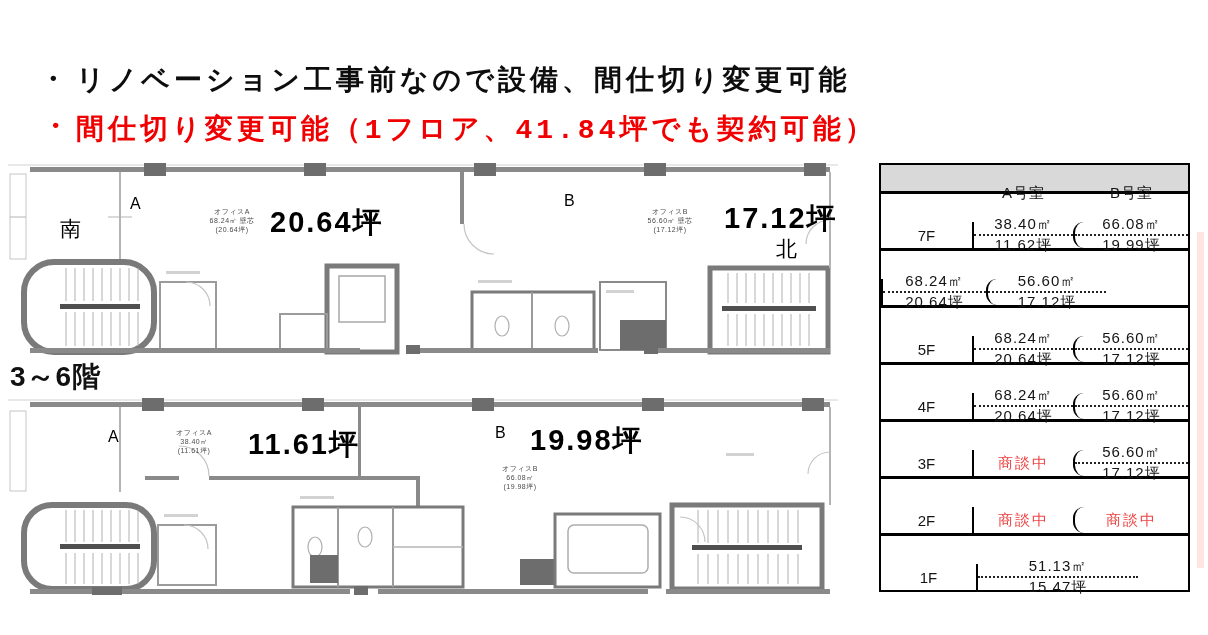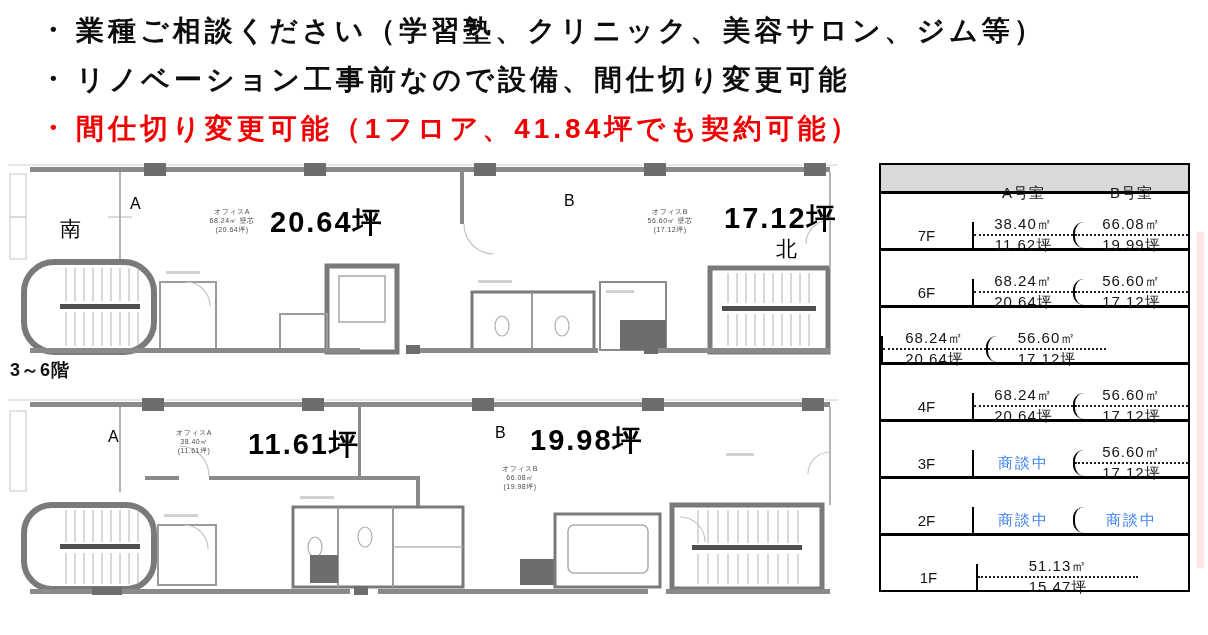--- a/index.html
+++ b/index.html
@@ -3,25 +3,25 @@
 <meta charset="utf-8">
 <style>
   html,body{margin:0;padding:0;background:#ffffff;}
   body{font-family:"Liberation Sans","DejaVu Sans",sans-serif;}
   #page{position:relative;width:1208px;height:635px;background:#fff;overflow:hidden;}
 
   
   .bullet-line{position:absolute;left:50px;font-weight:700;font-size:28px;
     letter-spacing:4px;color:#0d0d0d;white-space:nowrap;padding-left:26px;}
   .bullet-line::before{content:"•";position:absolute;left:0;top:6px;font-size:19px;letter-spacing:0;}
-  .bullet-red{color:#f00000;}
+  .bullet-red{color:#f00000;font-family:Liberation Mono, monospace;}
   .bullet-red::before{color:#f00000;}
 
   
-  .plan-caption{position:absolute;font-weight:700;font-size:18px;color:#111;letter-spacing:1px;}
+  .plan-caption{position:absolute;font-weight:700;font-size:28px;color:#111;letter-spacing:1px;}
 
   
   .plan-svg{position:absolute;}
   .plan-svg text{font-family:"Liberation Sans","DejaVu Sans",sans-serif;}
   .t-big{font-size:29px;font-weight:700;fill:#000;letter-spacing:2px;}
   .t-unit{font-size:16px;fill:#000;}
   .t-dir{font-size:21px;fill:#000;}
   .t-note{font-size:7px;fill:#4a4a4a;letter-spacing:0.5px;}
   .wall{fill:#8a8a8a;}
   .wall-dark{fill:#6d6d6d;}
@@ -36,31 +36,30 @@
   .thead{height:26px;background:#d9d9d9;}
   .trow{height:57px;border-top:3px solid #000;}
   .tc{box-sizing:border-box;display:flex;flex-direction:column;align-items:stretch;justify-content:center;margin-top:28px;}
   .fcol{width:95px;display:flex;align-items:center;justify-content:center;flex-direction:row;}
   .acol{width:105px;border-left:2px solid #000;}
   .bcol{width:120px;border-left:2px solid #000;border-radius:11px;}
   .mcol{width:162px;border-left:2px solid #000;}
   .hc{align-items:center;justify-content:center;flex-direction:row;display:flex;letter-spacing:1px;}
   .v{flex:1;display:flex;align-items:center;justify-content:center;letter-spacing:1px;white-space:nowrap;}
   .v-top{border-bottom:2px dotted #222;}
-  .status{color:#3b82f6;display:flex;align-items:center;justify-content:center;letter-spacing:2px;flex-direction:row;text-align:center;}
+  .status{color:#ef4444;display:flex;align-items:center;justify-content:center;letter-spacing:2px;flex-direction:row;text-align:center;}
 
   .pink-strip{position:absolute;left:1197px;top:232px;width:7px;height:336px;
     background:rgba(255,168,158,0.30);}
 </style>
 </head>
 <body>
 
 <div id="page">
 
-  <div class="bullet-line" style="top:12px;">業種ご相談ください（学習塾、クリニック、美容サロン、ジム等）</div>
   <div class="bullet-line" style="top:61px;">リノベーション工事前なので設備、間仕切り変更可能</div>
   <div class="bullet-line bullet-red" style="top:110px;">間仕切り変更可能（1フロア、41.84坪でも契約可能）</div>
 
   <svg class="plan-svg" style="left:8px;top:162px;" width="830" height="198" viewBox="0 0 830 198">
     <line x1="0" y1="3" x2="830" y2="3" stroke="#d2d2d2" stroke-width="1"></line>
     <rect class="wall" x="22" y="5" width="800" height="5"></rect>
     <g>
       <rect class="wall-dark" x="136" y="1" width="22" height="13"></rect>
       <rect class="wall-dark" x="296" y="1" width="22" height="13"></rect>
       <rect class="wall-dark" x="466" y="1" width="22" height="13"></rect>
@@ -250,32 +249,32 @@
         <div class="v v-top">38.40㎡</div>
         <div class="v">11.62坪</div>
       </div>
       <div class="tc bcol">
         <div class="v v-top">66.08㎡</div>
         <div class="v">19.99坪</div>
       </div>
     </div>
 
     <div class="trow">
-      <div class="tc fcol">6F</div>
       <div class="tc acol">
         <div class="v v-top">68.24㎡</div>
         <div class="v">20.64坪</div>
       </div>
       <div class="tc bcol">
         <div class="v v-top">56.60㎡</div>
         <div class="v">17.12坪</div>
       </div>
     </div>
 
     <div class="trow">
+      <div class="tc fcol">5F</div>
       <div class="tc acol">
         <div class="v v-top">68.24㎡</div>
         <div class="v">20.64坪</div>
       </div>
       <div class="tc bcol">
         <div class="v v-top">56.60㎡</div>
         <div class="v">17.12坪</div>
       </div>
     </div>
 

